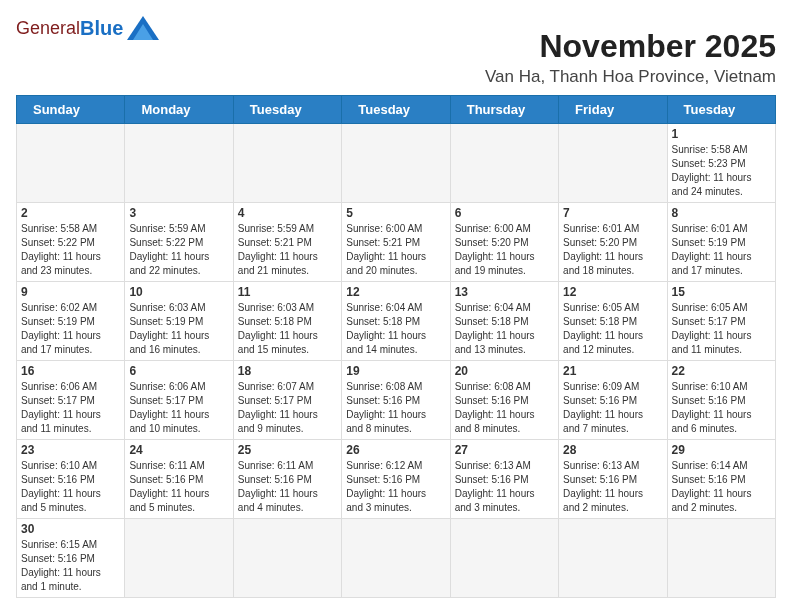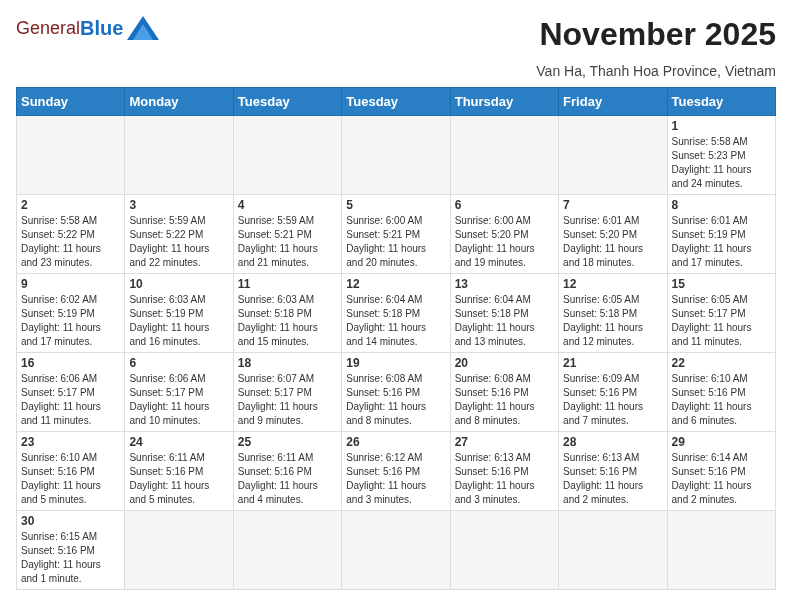--- a/index.html
+++ b/index.html
@@ -41,37 +41,38 @@
       height: 24px;
       margin-left: 4px;
     }
     .title-area {
       text-align: right;
     }
     .month-title {
       font-size: 32px;
       font-weight: bold;
       color: #222;
+      margin-top: 12px;
     }
     .location-subtitle {
-      font-size: 14px;
+      font-size: 17px;
       color: #444;
-      margin-top: 10px;
+      margin-top: 2px;
     }
     .calendar-table {
       width: 100%;
       border-collapse: collapse;
       border: 1px solid #ccc;
     }
     .calendar-table th {
       background-color: #2a7fc4;
       color: #fff;
       font-size: 13px;
       font-weight: bold;
-      padding: 6px 4px;
+      padding: 6px 16px;
       text-align: left;
       border: 1px solid #1a6faa;
     }
     .calendar-table td {
       vertical-align: top;
       font-size: 10.5px;
       color: #333;
       padding: 3px 4px;
       border: 1px solid #ddd;
       width: calc(100% / 7);

